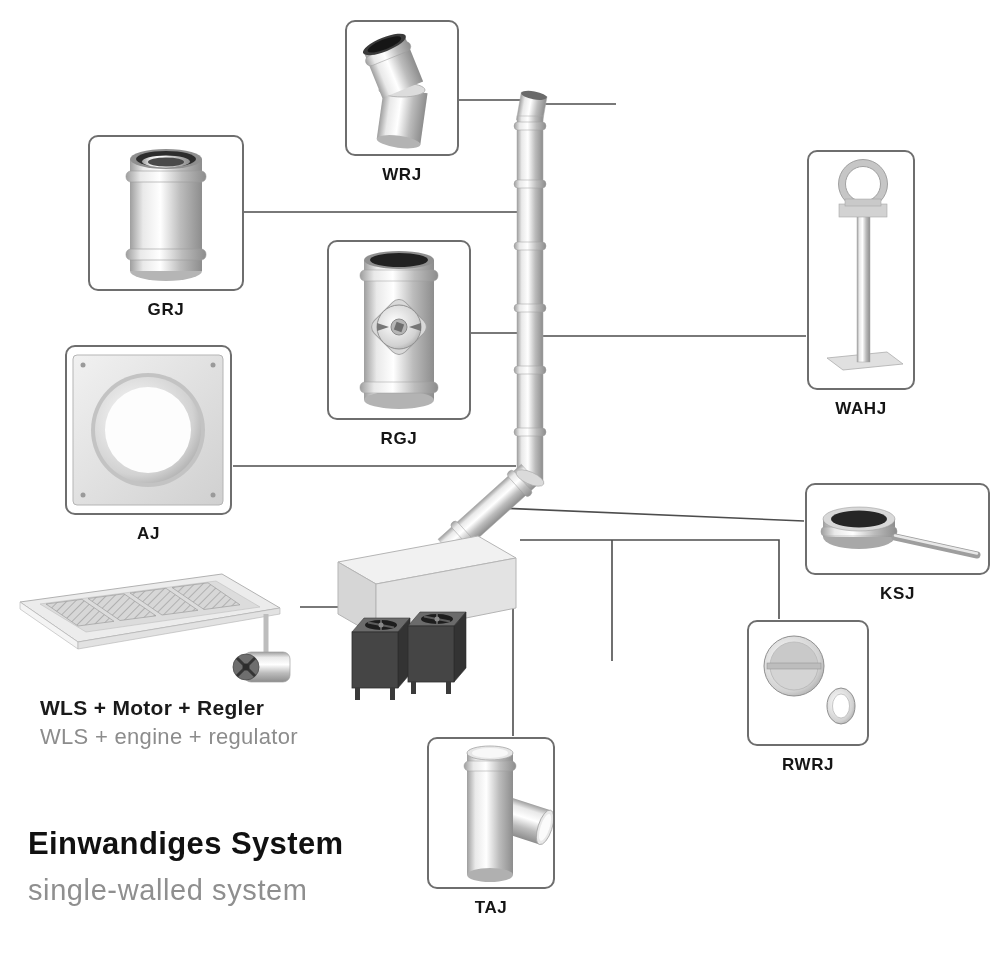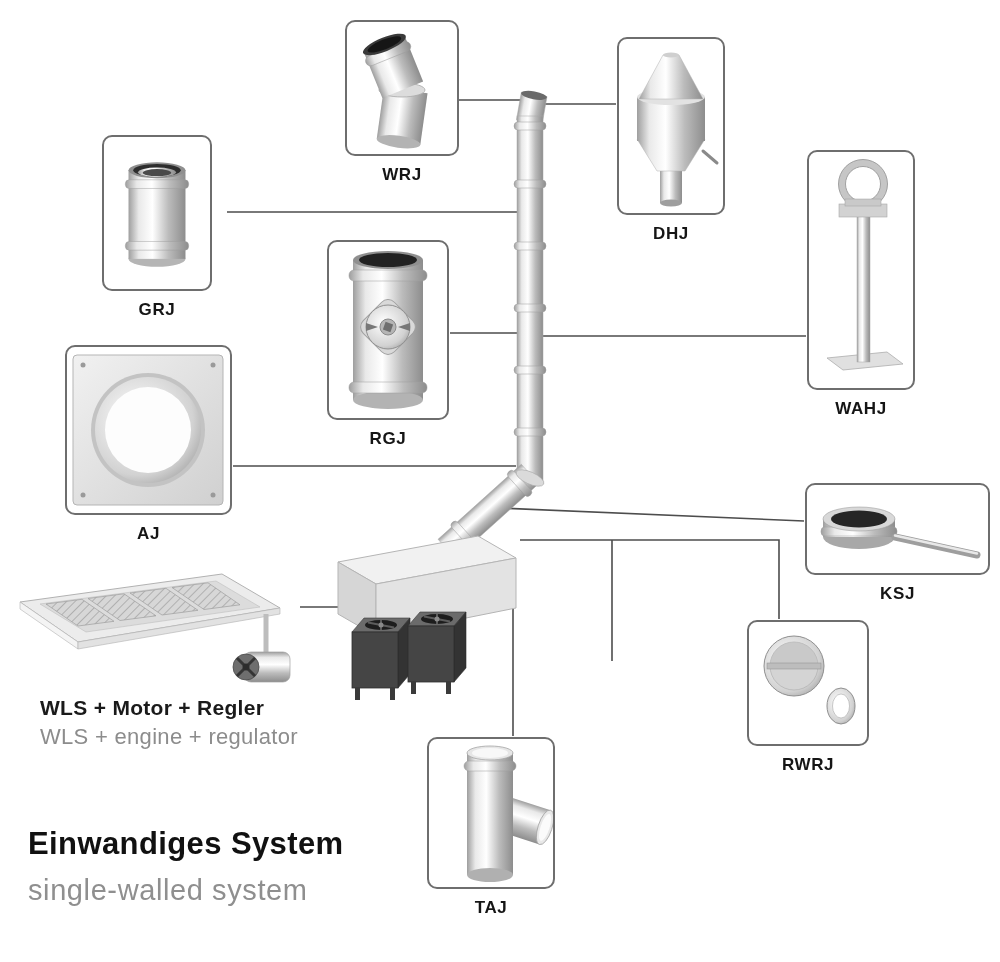--- a/index.html
+++ b/index.html
@@ -153,53 +153,38 @@
           <rect x="33" y="18" width="44" height="50" fill="url(#gSteelH)"></rect>
           <rect x="31" y="24" width="48" height="10" rx="5" fill="url(#gSteelH)" stroke="#9c9c9c" stroke-width="0.5"></rect>
           <ellipse cx="55" cy="19" rx="23" ry="7" fill="#3a3a3a"></ellipse>
           <ellipse cx="55" cy="19" rx="18" ry="5" fill="#161616"></ellipse>
         </g>
       </svg>
     </div>
     <div class="part-label">WRJ</div>
   </div>
 
-  <div class="part" style="left:617px; top:37px; width:108px">
-    <div class="frame" style="height:178px">
-      <svg width="104" height="174" viewBox="0 0 104 174">
-        <rect x="41" y="128" width="22" height="36" fill="url(#gSteelH)"></rect>
-        <ellipse cx="52" cy="164" rx="11" ry="3.5" fill="#9e9e9e"></ellipse>
-        <polygon points="18,100 86,100 66,132 38,132" fill="url(#gSteelH)" stroke="#b0b0b0" stroke-width="0.5"></polygon>
-        <rect x="18" y="58" width="68" height="44" fill="url(#gSteelH)"></rect>
-        <ellipse cx="52" cy="58" rx="34" ry="8" fill="#e2e2e2"></ellipse>
-        <polygon points="20,60 84,60 60,16 44,16" fill="url(#gSteelH)" stroke="#b0b0b0" stroke-width="0.5"></polygon>
-        <ellipse cx="52" cy="16" rx="8" ry="2.5" fill="#cfcfcf"></ellipse>
-        <line x1="84" y1="112" x2="98" y2="124" stroke="#8a8a8a" stroke-width="3" stroke-linecap="round"></line>
-      </svg>
-    </div>
-    <div class="part-label">DHJ</div>
-  </div>
-
-  <div class="part" style="left:102px; top:135px; width:110px">
+
+  <div class="part" style="left:88px; top:135px; width:156px">
     <div class="frame" style="height:156px">
       <svg width="134" height="152" viewBox="0 0 134 152">
         <ellipse cx="67" cy="134" rx="36" ry="10" fill="#b5b5b5"></ellipse>
         <rect x="31" y="22" width="72" height="112" fill="url(#gSteelH)"></rect>
         <rect x="27" y="34" width="80" height="11" rx="5" fill="url(#gSteelH)" stroke="#9c9c9c" stroke-width="0.6"></rect>
         <rect x="27" y="112" width="80" height="11" rx="5" fill="url(#gSteelH)" stroke="#9c9c9c" stroke-width="0.6"></rect>
         <ellipse cx="67" cy="22" rx="36" ry="10" fill="#8f8f8f"></ellipse>
         <ellipse cx="67" cy="22" rx="30" ry="8" fill="#2d2d2d"></ellipse>
         <ellipse cx="67" cy="24.5" rx="24" ry="6" fill="url(#gSteelH)"></ellipse>
         <ellipse cx="67" cy="25" rx="18" ry="4.5" fill="#4a4a4a"></ellipse>
       </svg>
     </div>
     <div class="part-label">GRJ</div>
   </div>
 
-  <div class="part" style="left:327px; top:240px; width:122px">
+  <div class="part" style="left:327px; top:240px; width:144px">
     <div class="frame" style="height:180px">
       <svg width="118" height="176" viewBox="0 0 118 176">
         <rect x="24" y="18" width="70" height="140" fill="url(#gSteelH)"></rect>
         <ellipse cx="59" cy="158" rx="35" ry="9" fill="#b3b3b3"></ellipse>
         <rect x="20" y="28" width="78" height="11" rx="5" fill="url(#gSteelH)" stroke="#9c9c9c" stroke-width="0.5"></rect>
         <rect x="20" y="140" width="78" height="11" rx="5" fill="url(#gSteelH)" stroke="#9c9c9c" stroke-width="0.5"></rect>
         <ellipse cx="59" cy="18" rx="35" ry="9" fill="#8f8f8f"></ellipse>
         <ellipse cx="59" cy="18" rx="29" ry="7" fill="#222"></ellipse>
         <rect x="37" y="63" width="44" height="44" rx="9" transform="rotate(45 59 85)" fill="#d9d9d9" stroke="#a0a0a0"></rect>
         <circle cx="59" cy="85" r="22" fill="url(#gDisc)" stroke="#909090"></circle>

